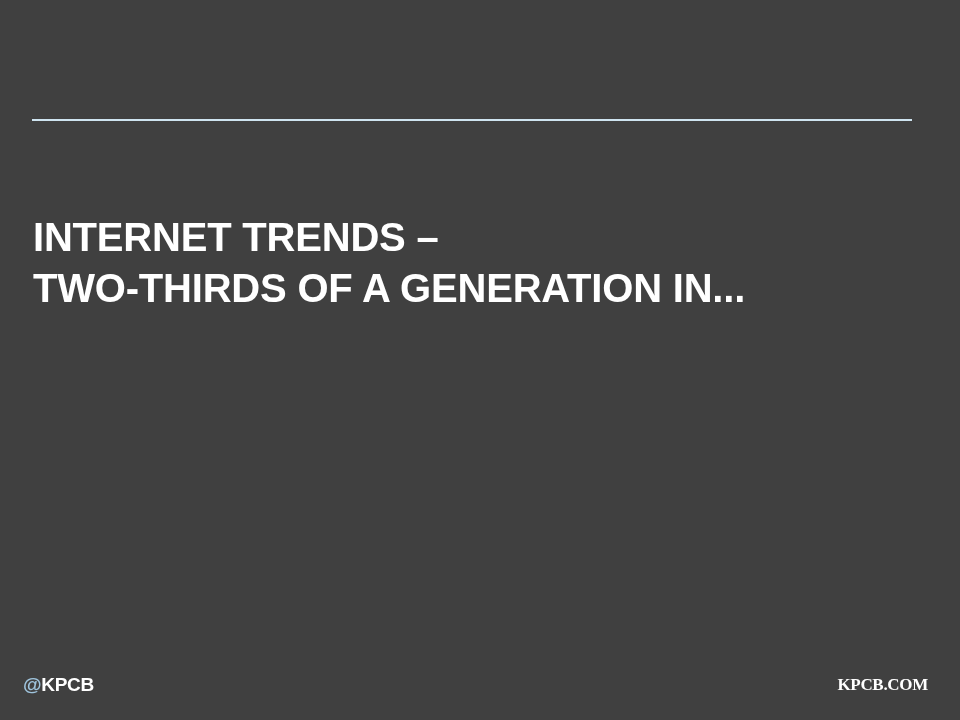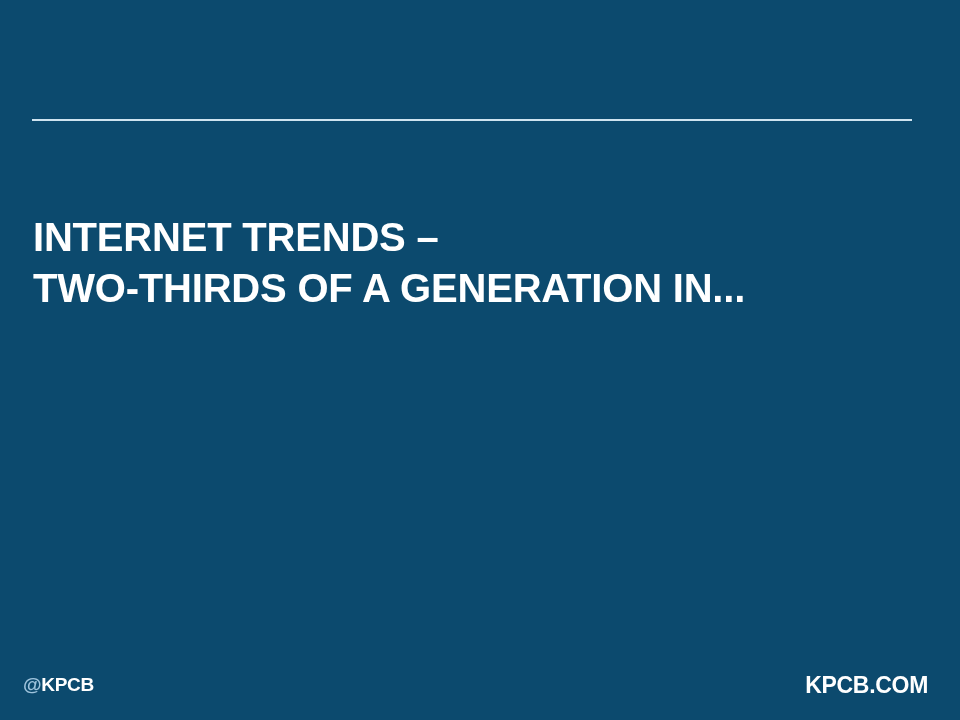--- a/index.html
+++ b/index.html
@@ -11,21 +11,21 @@
     width: 960px;
     height: 720px;
     overflow: hidden;
     font-family: "Liberation Sans", sans-serif;
   }
 
   #slide {
     position: relative;
     width: 960px;
     height: 720px;
-    background: #0c4a6e;
+    background: #404040;
     box-sizing: border-box;
   }
 
   
   #divider-rule {
     position: absolute;
     left: 32px;
     top: 119px;
     width: 880px;
     height: 2px;
@@ -67,23 +67,23 @@
 
   #footer-left .at-glyph {
     color: #9fc4dd;
   }
 
   #footer-right {
     position: absolute;
     right: 32px;
     top: 675px;
     color: #ffffff;
-    font-family: Liberation Sans, sans-serif;
+    font-family: Liberation Serif, serif;
     font-weight: bold;
-    font-size: 23px;
+    font-size: 17px;
     line-height: 20px;
     letter-spacing: -0.3px;
     white-space: nowrap;
     text-align: left;
   }
 </style>
 </head>
 <body>
 
 <div id="slide">

